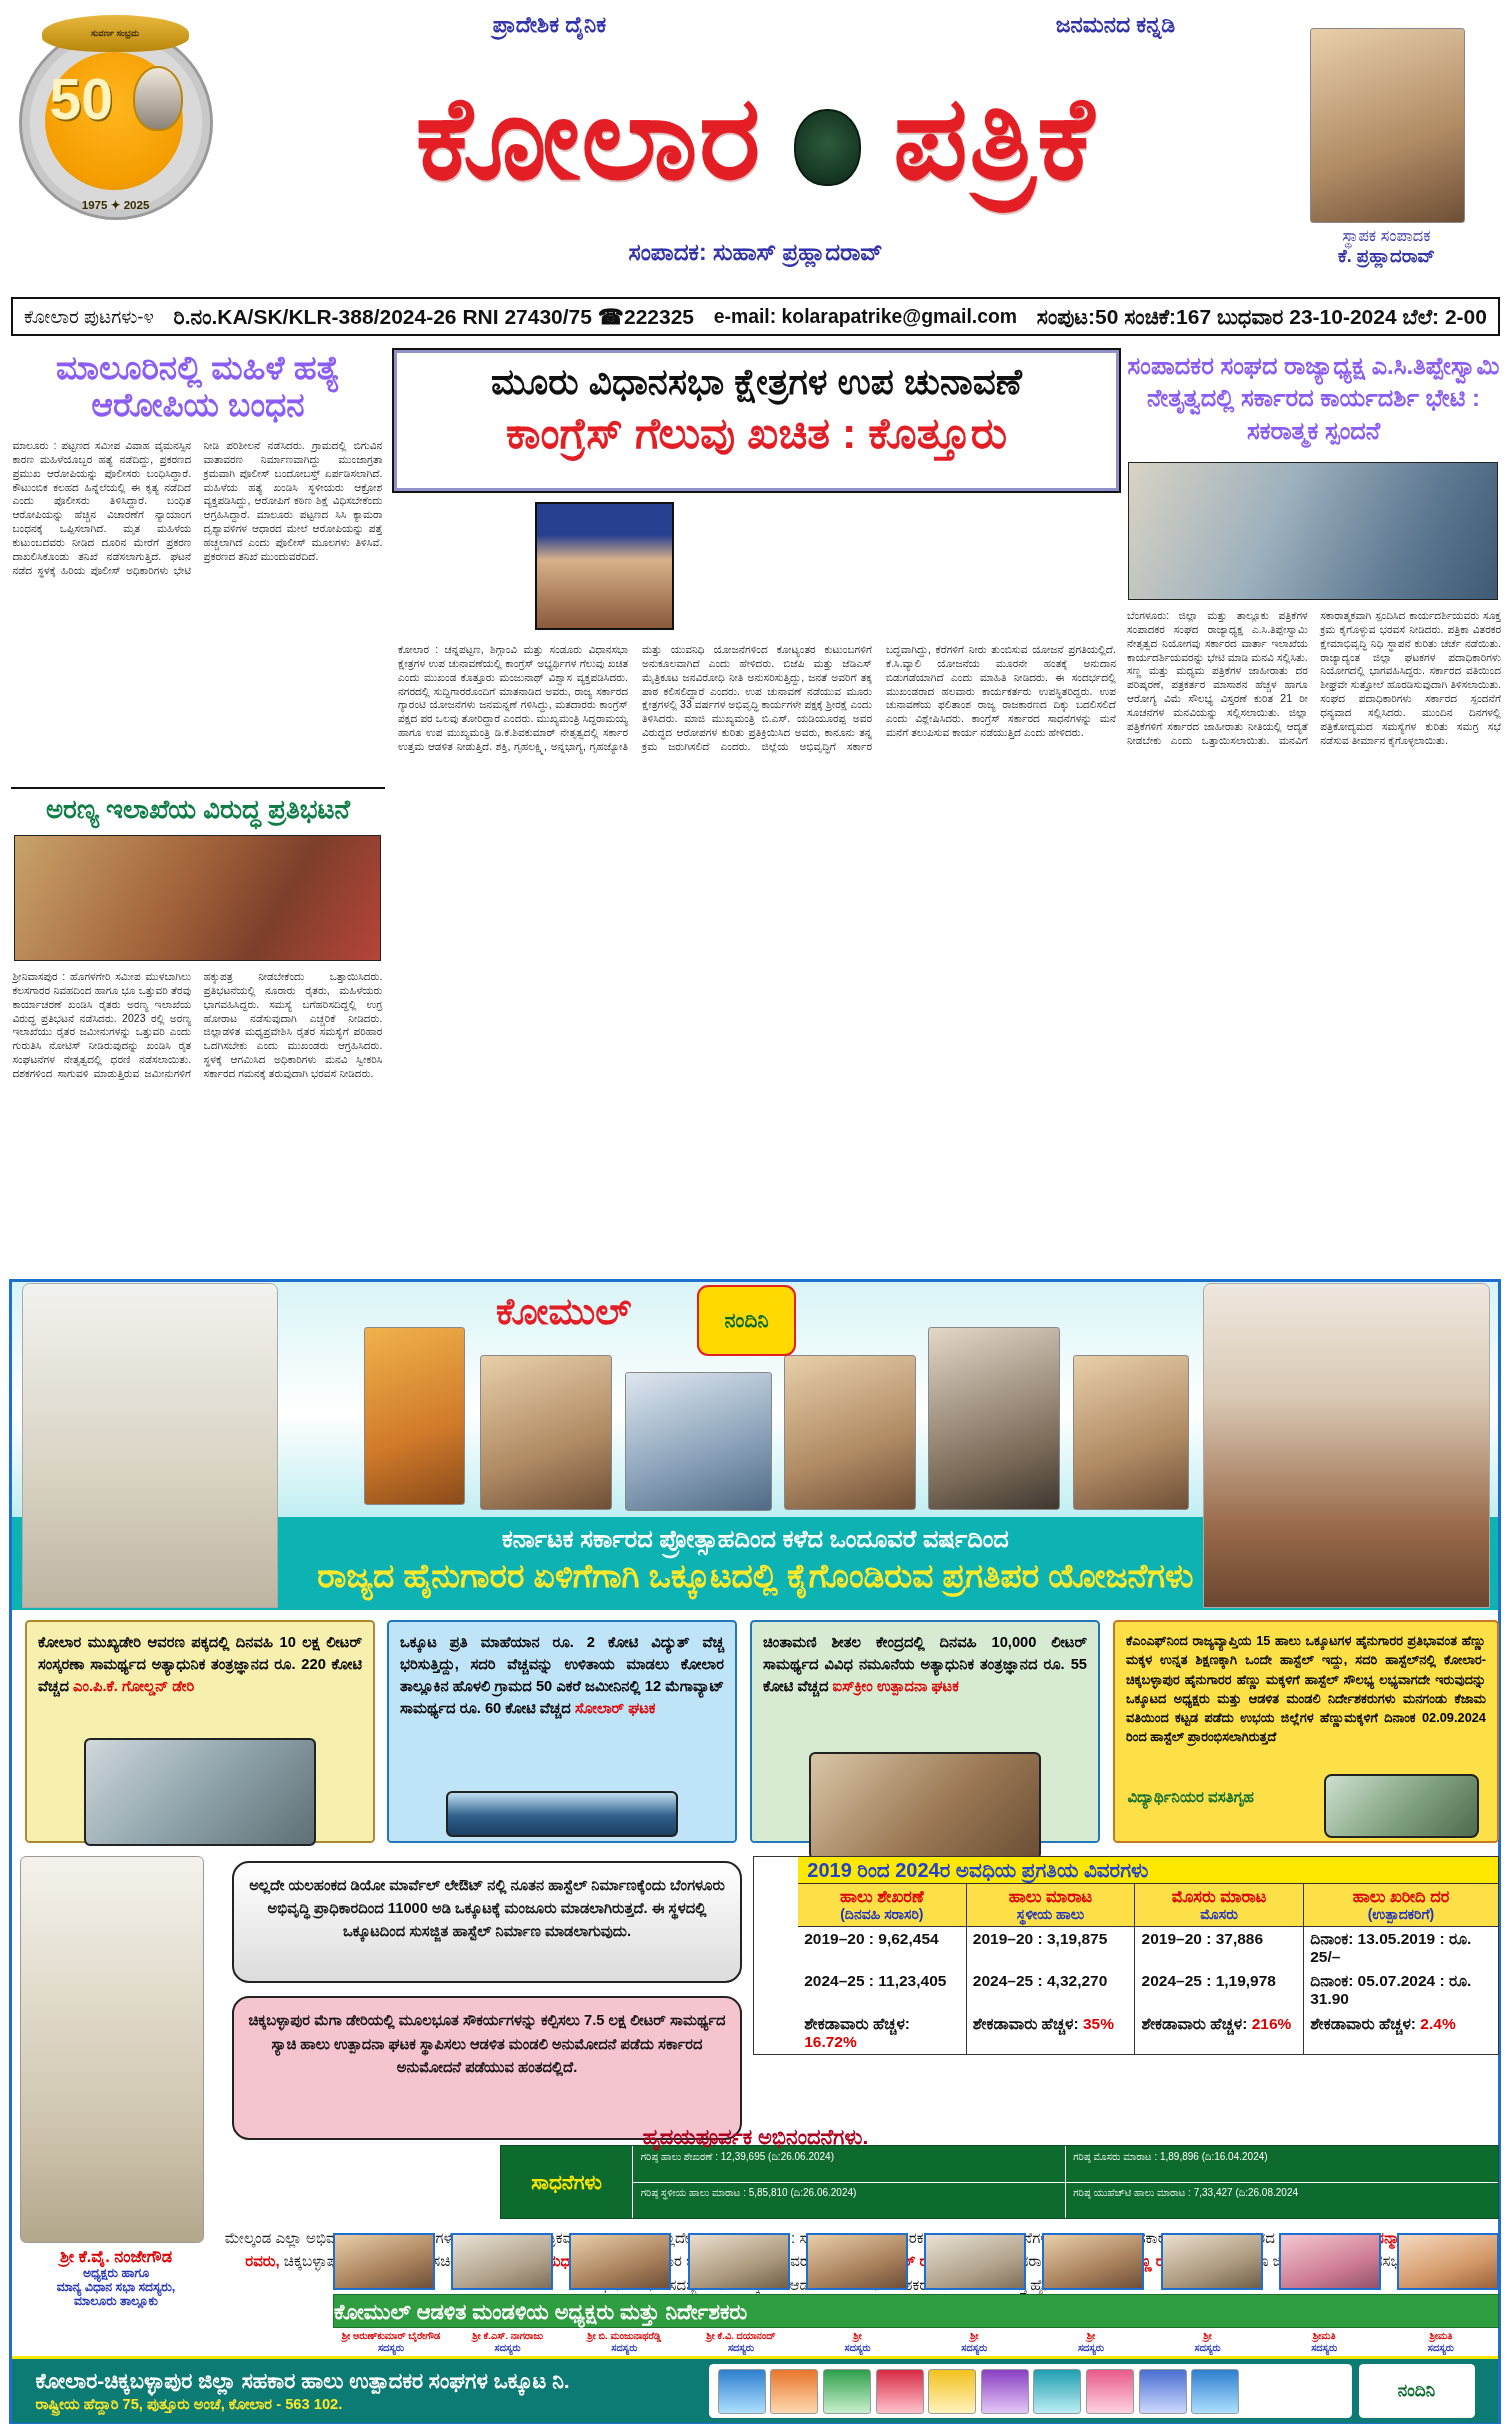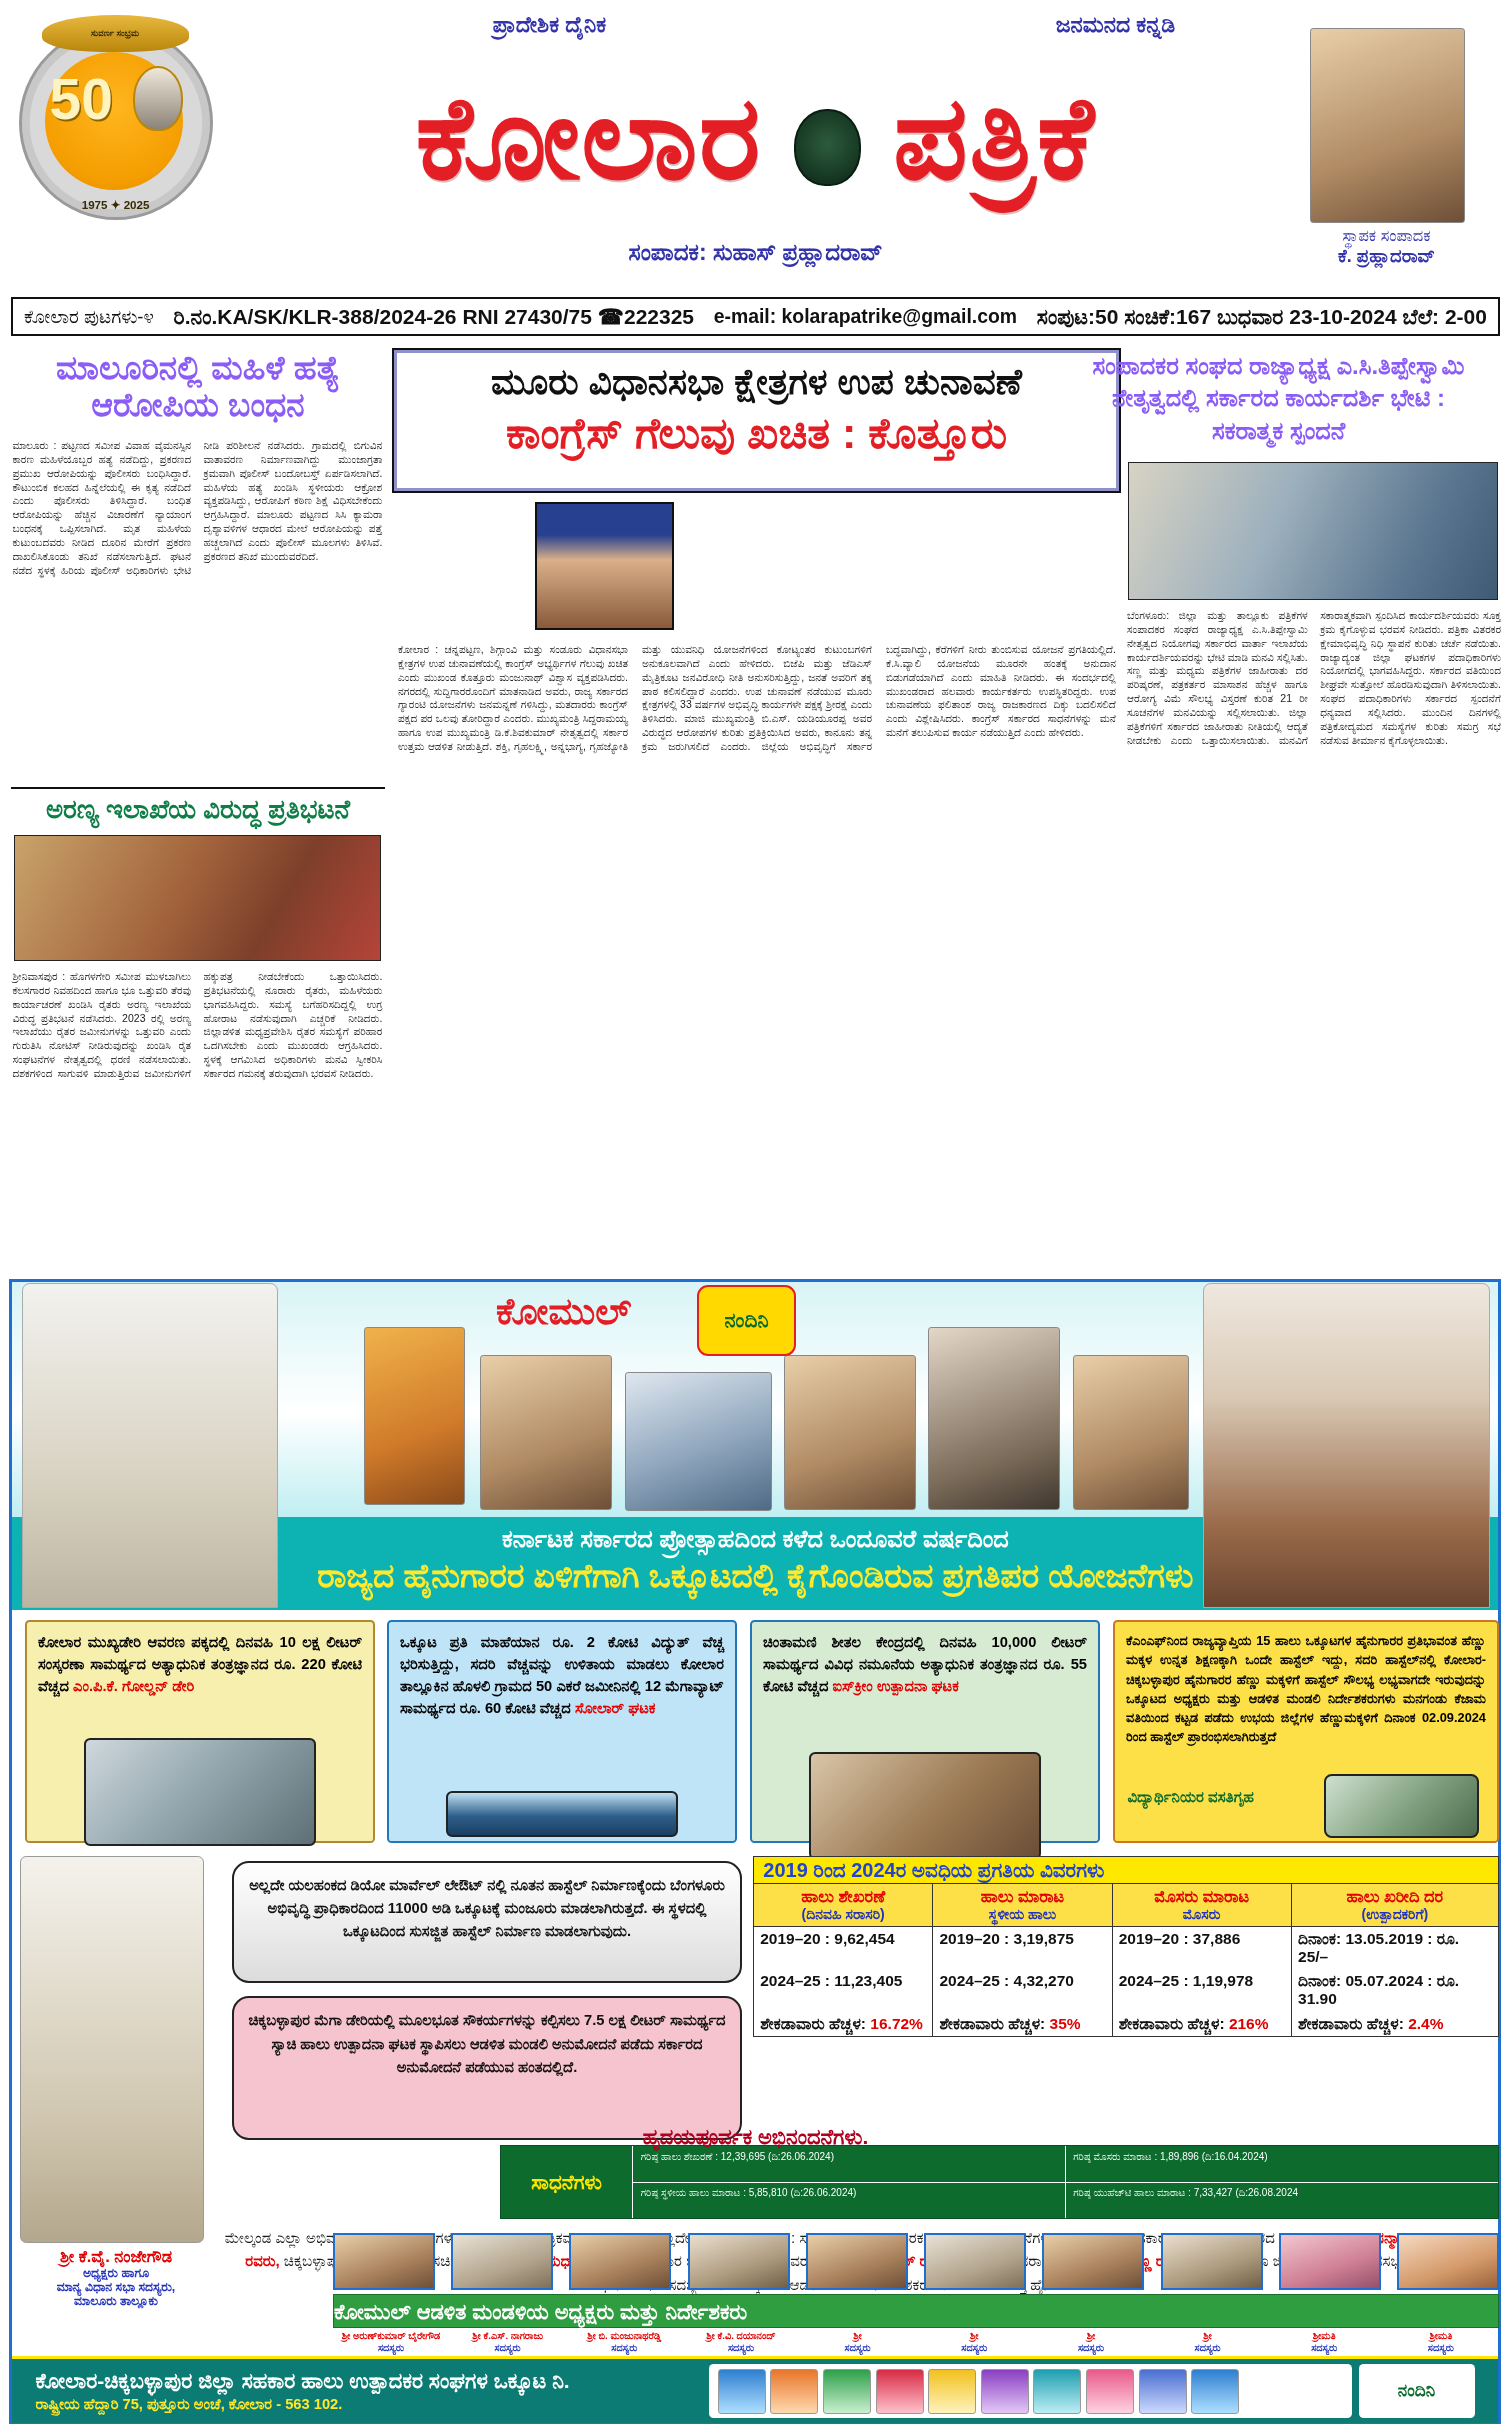--- a/index.html
+++ b/index.html
@@ -34,21 +34,21 @@
 
   
   .adwrap { left:9.3px; top:1279px; width:1492px; height:1145px; border:3.1px solid #1f6fd0; background:#fff; }
   .adstrip { left:12.4px; top:1282px; width:1486px; height:237px; background:linear-gradient(180deg,#d8f4f6 0%,#ffffff 55%,#bfeef2 100%); }
   .teal { left:12.4px; top:1517px; width:1486px; height:93px; background:#0db3b3; }
   .infobox { border-width:2.3px; border-style:solid; border-radius:4.6px; padding:9.3px 11px; font-size:14.7px; font-weight:bold; text-align:justify; line-height:1.5; }
   .red { color:#e00000; }
   .blue { color:#2233bb; }
   .boxphoto { position:absolute; left:50%; transform:translateX(-50%); width:232px; height:108px; border:2.3px solid #222; border-radius:6.2px; background:linear-gradient(135deg,#cfe3ee,#7d9fb5 50%,#44617c); }
 
-  .tbl { border:1.5px solid #333; background:#fff; }
+  .tbl { border:1.5px solid #333; background:#fff;padding-left:44px; }
   .tbl-title { background:#ffe800; color:#2244cc; font-weight:bold; font-size:20px; padding:1.5px 9.3px; border-bottom:1.5px solid #333; }
   .tbl-grid { display:grid; grid-template-columns:1fr 1fr 1fr 1.15fr; }
   .tbl-grid > div { border-right:1.5px solid #333; padding:3.1px 6.2px; }
   .tbl-grid > div:nth-child(4n) { border-right:none; }
   .tbl-head { background:#fde047; text-align:center; border-bottom:1.5px solid #333; }
   .tbl-h1 { color:#e00000; font-weight:bold; font-size:16.3px; }
   .tbl-h2 { color:#2233bb; font-weight:bold; font-size:14px; }
   .tbl-cell { font-weight:bold; font-size:15.5px; color:#111; }
 
   .achv { display:grid; grid-template-columns:132px 1fr 1fr; background:#0c6b2d; border:1.5px solid #0a4f22; }
@@ -110,21 +110,21 @@
   <div class="abs photo" style="left:14px; top:835px; width:367px; height:126px; background:linear-gradient(120deg,#c9a36a,#a2633c 45%,#7d3f2a 70%,#b5443a);"></div>
   <div class="abs jtext body2" style="left:12.4px; top:970px; width:370px; height:299px;">ಶ್ರೀನಿವಾಸಪುರ : ಹೊಗಳಗೇರಿ ಸಮೀಪ ಮುಳಬಾಗಿಲು ಕೆಲಸಗಾರರ ನಿವಹದಿಂದ ಹಾಗೂ ಭೂ ಒತ್ತುವರಿ ತೆರವು ಕಾರ್ಯಾಚರಣೆ ಖಂಡಿಸಿ ರೈತರು ಅರಣ್ಯ ಇಲಾಖೆಯ ವಿರುದ್ಧ ಪ್ರತಿಭಟನೆ ನಡೆಸಿದರು. 2023 ರಲ್ಲಿ ಅರಣ್ಯ ಇಲಾಖೆಯು ರೈತರ ಜಮೀನುಗಳನ್ನು ಒತ್ತುವರಿ ಎಂದು ಗುರುತಿಸಿ ನೋಟಿಸ್ ನೀಡಿರುವುದನ್ನು ಖಂಡಿಸಿ ರೈತ ಸಂಘಟನೆಗಳ ನೇತೃತ್ವದಲ್ಲಿ ಧರಣಿ ನಡೆಸಲಾಯಿತು. ದಶಕಗಳಿಂದ ಸಾಗುವಳಿ ಮಾಡುತ್ತಿರುವ ಜಮೀನುಗಳಿಗೆ ಹಕ್ಕುಪತ್ರ ನೀಡಬೇಕೆಂದು ಒತ್ತಾಯಿಸಿದರು. ಪ್ರತಿಭಟನೆಯಲ್ಲಿ ನೂರಾರು ರೈತರು, ಮಹಿಳೆಯರು ಭಾಗವಹಿಸಿದ್ದರು. ಸಮಸ್ಯೆ ಬಗೆಹರಿಸದಿದ್ದಲ್ಲಿ ಉಗ್ರ ಹೋರಾಟ ನಡೆಸುವುದಾಗಿ ಎಚ್ಚರಿಕೆ ನೀಡಿದರು. ಜಿಲ್ಲಾಡಳಿತ ಮಧ್ಯಪ್ರವೇಶಿಸಿ ರೈತರ ಸಮಸ್ಯೆಗೆ ಪರಿಹಾರ ಒದಗಿಸಬೇಕು ಎಂದು ಮುಖಂಡರು ಆಗ್ರಹಿಸಿದರು. ಸ್ಥಳಕ್ಕೆ ಆಗಮಿಸಿದ ಅಧಿಕಾರಿಗಳು ಮನವಿ ಸ್ವೀಕರಿಸಿ ಸರ್ಕಾರದ ಗಮನಕ್ಕೆ ತರುವುದಾಗಿ ಭರವಸೆ ನೀಡಿದರು.</div>
 
   <div class="abs centerbox" style="left:394px; top:350px; width:725px; height:141px;">
     <div class="ctr bold" style="font-size:36px; color:#111; margin-top:7.7px;">ಮೂರು ವಿಧಾನಸಭಾ ಕ್ಷೇತ್ರಗಳ ಉಪ ಚುನಾವಣೆ</div>
     <div class="ctr bold" style="font-size:43px; color:#e31e24; margin-top:6.2px;">ಕಾಂಗ್ರೆಸ್ ಗೆಲುವು ಖಚಿತ : ಕೊತ್ತೂರು</div>
   </div>
   <div class="abs" style="left:535px; top:502px; width:139px; height:128px; border:2.3px solid #111; background:linear-gradient(180deg,#27408f 0%, #27408f 25%, #d9b08a 45%, #8a5a3a 100%);"></div>
   <div class="abs jtext body3" style="left:398px; top:643px; width:718px; height:626px;">ಕೋಲಾರ : ಚನ್ನಪಟ್ಟಣ, ಶಿಗ್ಗಾಂವಿ ಮತ್ತು ಸಂಡೂರು ವಿಧಾನಸಭಾ ಕ್ಷೇತ್ರಗಳ ಉಪ ಚುನಾವಣೆಯಲ್ಲಿ ಕಾಂಗ್ರೆಸ್ ಅಭ್ಯರ್ಥಿಗಳ ಗೆಲುವು ಖಚಿತ ಎಂದು ಮುಖಂಡ ಕೊತ್ತೂರು ಮಂಜುನಾಥ್ ವಿಶ್ವಾಸ ವ್ಯಕ್ತಪಡಿಸಿದರು. ನಗರದಲ್ಲಿ ಸುದ್ದಿಗಾರರೊಂದಿಗೆ ಮಾತನಾಡಿದ ಅವರು, ರಾಜ್ಯ ಸರ್ಕಾರದ ಗ್ಯಾರಂಟಿ ಯೋಜನೆಗಳು ಜನಮನ್ನಣೆ ಗಳಿಸಿದ್ದು, ಮತದಾರರು ಕಾಂಗ್ರೆಸ್ ಪಕ್ಷದ ಪರ ಒಲವು ತೋರಿದ್ದಾರೆ ಎಂದರು. ಮುಖ್ಯಮಂತ್ರಿ ಸಿದ್ದರಾಮಯ್ಯ ಹಾಗೂ ಉಪ ಮುಖ್ಯಮಂತ್ರಿ ಡಿ.ಕೆ.ಶಿವಕುಮಾರ್ ನೇತೃತ್ವದಲ್ಲಿ ಸರ್ಕಾರ ಉತ್ತಮ ಆಡಳಿತ ನೀಡುತ್ತಿದೆ. ಶಕ್ತಿ, ಗೃಹಲಕ್ಷ್ಮಿ, ಅನ್ನಭಾಗ್ಯ, ಗೃಹಜ್ಯೋತಿ ಮತ್ತು ಯುವನಿಧಿ ಯೋಜನೆಗಳಿಂದ ಕೋಟ್ಯಂತರ ಕುಟುಂಬಗಳಿಗೆ ಅನುಕೂಲವಾಗಿದೆ ಎಂದು ಹೇಳಿದರು. ಬಿಜೆಪಿ ಮತ್ತು ಜೆಡಿಎಸ್ ಮೈತ್ರಿಕೂಟ ಜನವಿರೋಧಿ ನೀತಿ ಅನುಸರಿಸುತ್ತಿದ್ದು, ಜನತೆ ಅವರಿಗೆ ತಕ್ಕ ಪಾಠ ಕಲಿಸಲಿದ್ದಾರೆ ಎಂದರು. ಉಪ ಚುನಾವಣೆ ನಡೆಯುವ ಮೂರು ಕ್ಷೇತ್ರಗಳಲ್ಲಿ 33 ವರ್ಷಗಳ ಅಭಿವೃದ್ಧಿ ಕಾರ್ಯಗಳೇ ಪಕ್ಷಕ್ಕೆ ಶ್ರೀರಕ್ಷೆ ಎಂದು ತಿಳಿಸಿದರು. ಮಾಜಿ ಮುಖ್ಯಮಂತ್ರಿ ಬಿ.ಎಸ್. ಯಡಿಯೂರಪ್ಪ ಅವರ ವಿರುದ್ಧದ ಆರೋಪಗಳ ಕುರಿತು ಪ್ರತಿಕ್ರಿಯಿಸಿದ ಅವರು, ಕಾನೂನು ತನ್ನ ಕ್ರಮ ಜರುಗಿಸಲಿದೆ ಎಂದರು. ಜಿಲ್ಲೆಯ ಅಭಿವೃದ್ಧಿಗೆ ಸರ್ಕಾರ ಬದ್ಧವಾಗಿದ್ದು, ಕೆರೆಗಳಿಗೆ ನೀರು ತುಂಬಿಸುವ ಯೋಜನೆ ಪ್ರಗತಿಯಲ್ಲಿದೆ. ಕೆ.ಸಿ.ವ್ಯಾಲಿ ಯೋಜನೆಯ ಮೂರನೇ ಹಂತಕ್ಕೆ ಅನುದಾನ ಬಿಡುಗಡೆಯಾಗಿದೆ ಎಂದು ಮಾಹಿತಿ ನೀಡಿದರು. ಈ ಸಂದರ್ಭದಲ್ಲಿ ಮುಖಂಡರಾದ ಹಲವಾರು ಕಾರ್ಯಕರ್ತರು ಉಪಸ್ಥಿತರಿದ್ದರು. ಉಪ ಚುನಾವಣೆಯ ಫಲಿತಾಂಶ ರಾಜ್ಯ ರಾಜಕಾರಣದ ದಿಕ್ಕು ಬದಲಿಸಲಿದೆ ಎಂದು ವಿಶ್ಲೇಷಿಸಿದರು. ಕಾಂಗ್ರೆಸ್ ಸರ್ಕಾರದ ಸಾಧನೆಗಳನ್ನು ಮನೆ ಮನೆಗೆ ತಲುಪಿಸುವ ಕಾರ್ಯ ನಡೆಯುತ್ತಿದೆ ಎಂದು ಹೇಳಿದರು.</div>
 
-  <div class="abs hl-maroon" style="left:1090px; top:350px; width:377px; font-size:24px; line-height:1.35;">ಸಂಪಾದಕರ ಸಂಘದ ರಾಜ್ಯಾಧ್ಯಕ್ಷ ಎ.ಸಿ.ತಿಪ್ಪೇಸ್ವಾಮಿ ನೇತೃತ್ವದಲ್ಲಿ ಸರ್ಕಾರದ ಕಾರ್ಯದರ್ಶಿ ಭೇಟಿ : ಸಕರಾತ್ಮಕ ಸ್ಪಂದನೆ</div>
+  <div class="abs hl-maroon" style="left:1125px; top:350px; width:377px; font-size:24px; line-height:1.35;">ಸಂಪಾದಕರ ಸಂಘದ ರಾಜ್ಯಾಧ್ಯಕ್ಷ ಎ.ಸಿ.ತಿಪ್ಪೇಸ್ವಾಮಿ ನೇತೃತ್ವದಲ್ಲಿ ಸರ್ಕಾರದ ಕಾರ್ಯದರ್ಶಿ ಭೇಟಿ : ಸಕರಾತ್ಮಕ ಸ್ಪಂದನೆ</div>
   <div class="abs photo" style="left:1128px; top:462px; width:370px; height:138px; background:linear-gradient(115deg,#d8d3c4,#9db0bd 40%,#5d7891 75%,#3e5a74);"></div>
   <div class="abs jtext body2" style="left:1127px; top:609px; width:374px; height:659px;">ಬೆಂಗಳೂರು: ಜಿಲ್ಲಾ ಮತ್ತು ತಾಲ್ಲೂಕು ಪತ್ರಿಕೆಗಳ ಸಂಪಾದಕರ ಸಂಘದ ರಾಜ್ಯಾಧ್ಯಕ್ಷ ಎ.ಸಿ.ತಿಪ್ಪೇಸ್ವಾಮಿ ನೇತೃತ್ವದ ನಿಯೋಗವು ಸರ್ಕಾರದ ವಾರ್ತಾ ಇಲಾಖೆಯ ಕಾರ್ಯದರ್ಶಿಯವರನ್ನು ಭೇಟಿ ಮಾಡಿ ಮನವಿ ಸಲ್ಲಿಸಿತು. ಸಣ್ಣ ಮತ್ತು ಮಧ್ಯಮ ಪತ್ರಿಕೆಗಳ ಜಾಹೀರಾತು ದರ ಪರಿಷ್ಕರಣೆ, ಪತ್ರಕರ್ತರ ಮಾಸಾಶನ ಹೆಚ್ಚಳ ಹಾಗೂ ಆರೋಗ್ಯ ವಿಮೆ ಸೌಲಭ್ಯ ವಿಸ್ತರಣೆ ಕುರಿತ 21 ರೀ ಸೂಚನೆಗಳ ಮನವಿಯನ್ನು ಸಲ್ಲಿಸಲಾಯಿತು. ಜಿಲ್ಲಾ ಪತ್ರಿಕೆಗಳಿಗೆ ಸರ್ಕಾರದ ಜಾಹೀರಾತು ನೀತಿಯಲ್ಲಿ ಆದ್ಯತೆ ನೀಡಬೇಕು ಎಂದು ಒತ್ತಾಯಿಸಲಾಯಿತು. ಮನವಿಗೆ ಸಕಾರಾತ್ಮಕವಾಗಿ ಸ್ಪಂದಿಸಿದ ಕಾರ್ಯದರ್ಶಿಯವರು ಸೂಕ್ತ ಕ್ರಮ ಕೈಗೊಳ್ಳುವ ಭರವಸೆ ನೀಡಿದರು. ಪತ್ರಿಕಾ ವಿತರಕರ ಕ್ಷೇಮಾಭಿವೃದ್ಧಿ ನಿಧಿ ಸ್ಥಾಪನೆ ಕುರಿತು ಚರ್ಚೆ ನಡೆಯಿತು. ರಾಜ್ಯಾದ್ಯಂತ ಜಿಲ್ಲಾ ಘಟಕಗಳ ಪದಾಧಿಕಾರಿಗಳು ನಿಯೋಗದಲ್ಲಿ ಭಾಗವಹಿಸಿದ್ದರು. ಸರ್ಕಾರದ ವತಿಯಿಂದ ಶೀಘ್ರವೇ ಸುತ್ತೋಲೆ ಹೊರಡಿಸುವುದಾಗಿ ತಿಳಿಸಲಾಯಿತು. ಸಂಘದ ಪದಾಧಿಕಾರಿಗಳು ಸರ್ಕಾರದ ಸ್ಪಂದನೆಗೆ ಧನ್ಯವಾದ ಸಲ್ಲಿಸಿದರು. ಮುಂದಿನ ದಿನಗಳಲ್ಲಿ ಪತ್ರಿಕೋದ್ಯಮದ ಸಮಸ್ಯೆಗಳ ಕುರಿತು ಸಮಗ್ರ ಸಭೆ ನಡೆಸುವ ತೀರ್ಮಾನ ಕೈಗೊಳ್ಳಲಾಯಿತು.</div>
 
   <div class="abs adwrap"></div>
 
   <div class="abs adstrip"></div>
   <div class="abs bold" style="left:496px; top:1291px; font-size:37px; color:#e31e24; z-index:3;">ಕೋಮುಲ್</div>
   <div class="abs" style="left:697px; top:1285px; width:99px; height:71px; background:#ffd900; border:2.3px solid #e31e24; border-radius:11px; z-index:3; display:flex; align-items:center; justify-content:center;">
     <span class="bold" style="color:#0a6b2d; font-size:20px;">ನಂದಿನಿ</span>
   </div>

